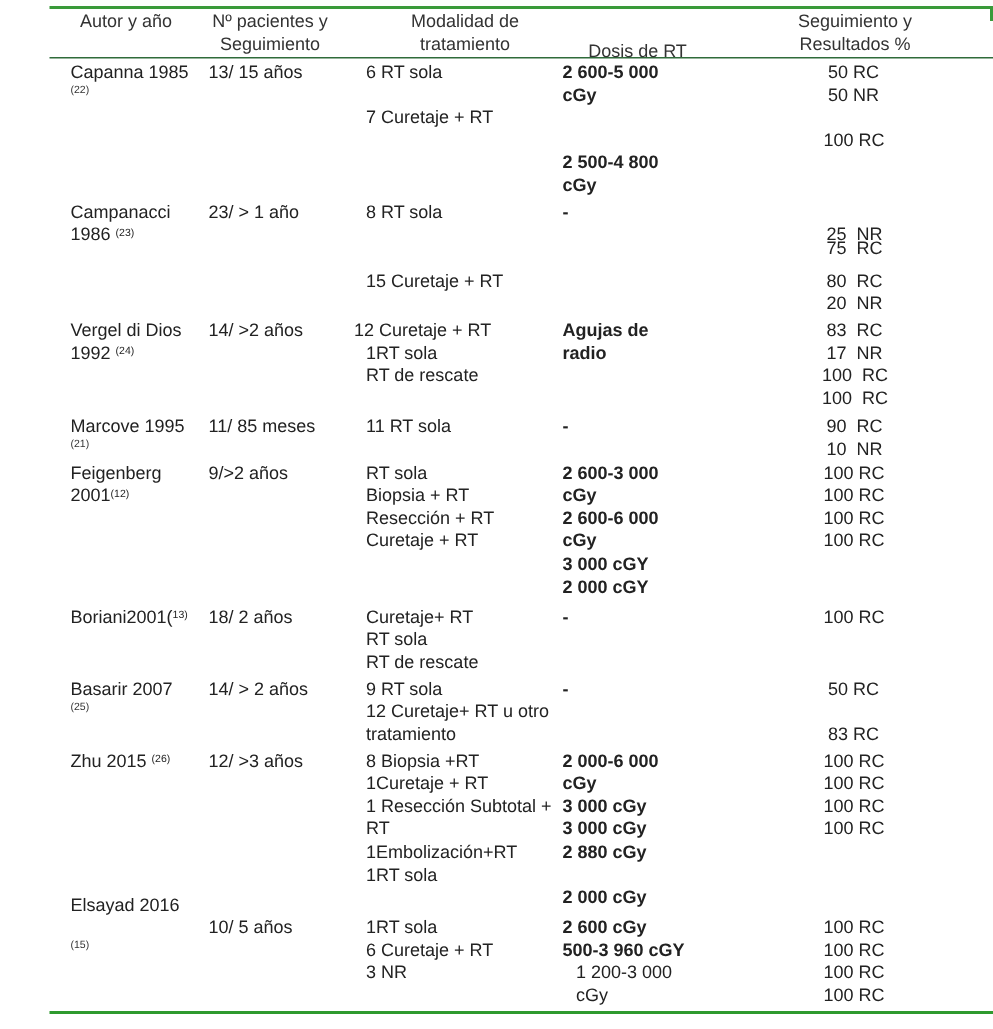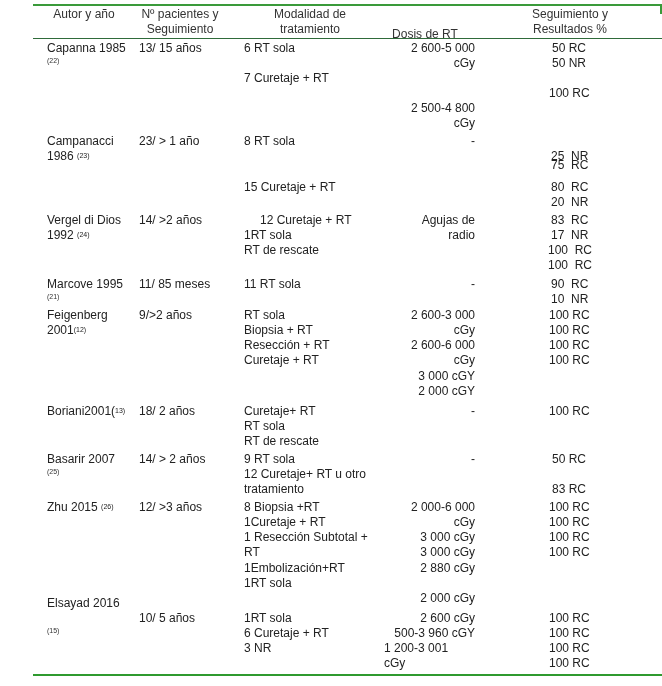--- a/index.html
+++ b/index.html
@@ -5,21 +5,21 @@
   html, body { margin:0; padding:0; background:#ffffff; }
   body { width:662px; height:686px; position:relative; overflow:hidden;
          font-family:"Liberation Sans", sans-serif; font-size:12px; color:#222; }
   .rule { position:absolute; left:33px; right:0; background:#3a9a3a; }
   .rule.top { top:4px; height:2px; }
   .rule.mid { top:38px; height:1px; background:#2f6b3a; }
   .rule.bot { top:674px; height:2px; background:#2f9a2f; }
   .rcorner { position:absolute; right:0; top:4px; width:2px; height:10px; background:#3a9a3a; }
   .t { position:absolute; white-space:nowrap; line-height:15px; }
   .hd { text-align:center; color:#333; }
-  .c { text-align:right; }
+  .c { text-align:left;font-weight:bold; }
   sup, .sup { font-size:7px; vertical-align:top; position:relative; top:-1px; }
   .ref { position:absolute; font-size:7px; line-height:8px; color:#333; }
   .res { position:absolute; white-space:pre; line-height:15px; }
 </style>
 </head>
 <body>
 
 <div>
   <div class="rule top"></div>
   <div class="rcorner"></div>
@@ -62,21 +62,21 @@
     <div class="res" style="left:551px;top:134px;margin-top:24px;">75  RC</div>
     <div class="res" style="left:551px;top:149px;">25  NR</div>
     <div class="res" style="left:551px;top:180px;">80  RC</div>
     <div class="res" style="left:551px;top:195px;">20  NR</div>
   </div>
 
   <div>
     <div class="t" style="left:47px;top:213px;">Vergel di Dios</div>
     <div class="t" style="left:47px;top:228px;"><span>1992</span> <span class="sup">(24)</span></div>
     <div class="t" style="left:139px;top:213px;">14/ &gt;2 años</div>
-    <div class="t" style="left:260px;top:213px;">12 Curetaje + RT</div>
+    <div class="t" style="left:236px;top:213px;">12 Curetaje + RT</div>
     <div class="t" style="left:244px;top:228px;">1RT sola</div>
     <div class="t" style="left:244px;top:243px;">RT de rescate</div>
     <div class="t c" style="left:375px;top:213px;width:100px;">Agujas de</div>
     <div class="t c" style="left:375px;top:228px;width:100px;">radio</div>
     <div class="res" style="left:551px;top:213px;">83  RC</div>
     <div class="res" style="left:551px;top:228px;">17  NR</div>
     <div class="res" style="left:548px;top:243px;">100  RC</div>
     <div class="res" style="left:548px;top:258px;">100  RC</div>
   </div>
 
@@ -155,20 +155,20 @@
 
   <div>
     <div class="t" style="left:47px;top:596px;">Elsayad 2016</div>
     <div class="ref" style="left:47px;top:627px;">(15)</div>
     <div class="t" style="left:139px;top:611px;">10/ 5 años</div>
     <div class="t" style="left:244px;top:611px;">1RT sola</div>
     <div class="t" style="left:244px;top:626px;">6 Curetaje + RT</div>
     <div class="t" style="left:244px;top:641px;">3 NR</div>
     <div class="t c" style="left:375px;top:611px;width:100px;">2 600 cGy</div>
     <div class="t c" style="left:375px;top:626px;width:100px;">500-3 960 cGY</div>
-    <div class="t" style="left:384px;top:641px;">1 200-3 001</div>
+    <div class="t" style="left:384px;top:641px;">1 200-3 000</div>
     <div class="t" style="left:384px;top:656px;">cGy</div>
     <div class="res" style="left:549px;top:611px;">100 RC</div>
     <div class="res" style="left:549px;top:626px;">100 RC</div>
     <div class="res" style="left:549px;top:641px;">100 RC</div>
     <div class="res" style="left:549px;top:656px;">100 RC</div>
   </div>
 </div>
 
 </body></html>

